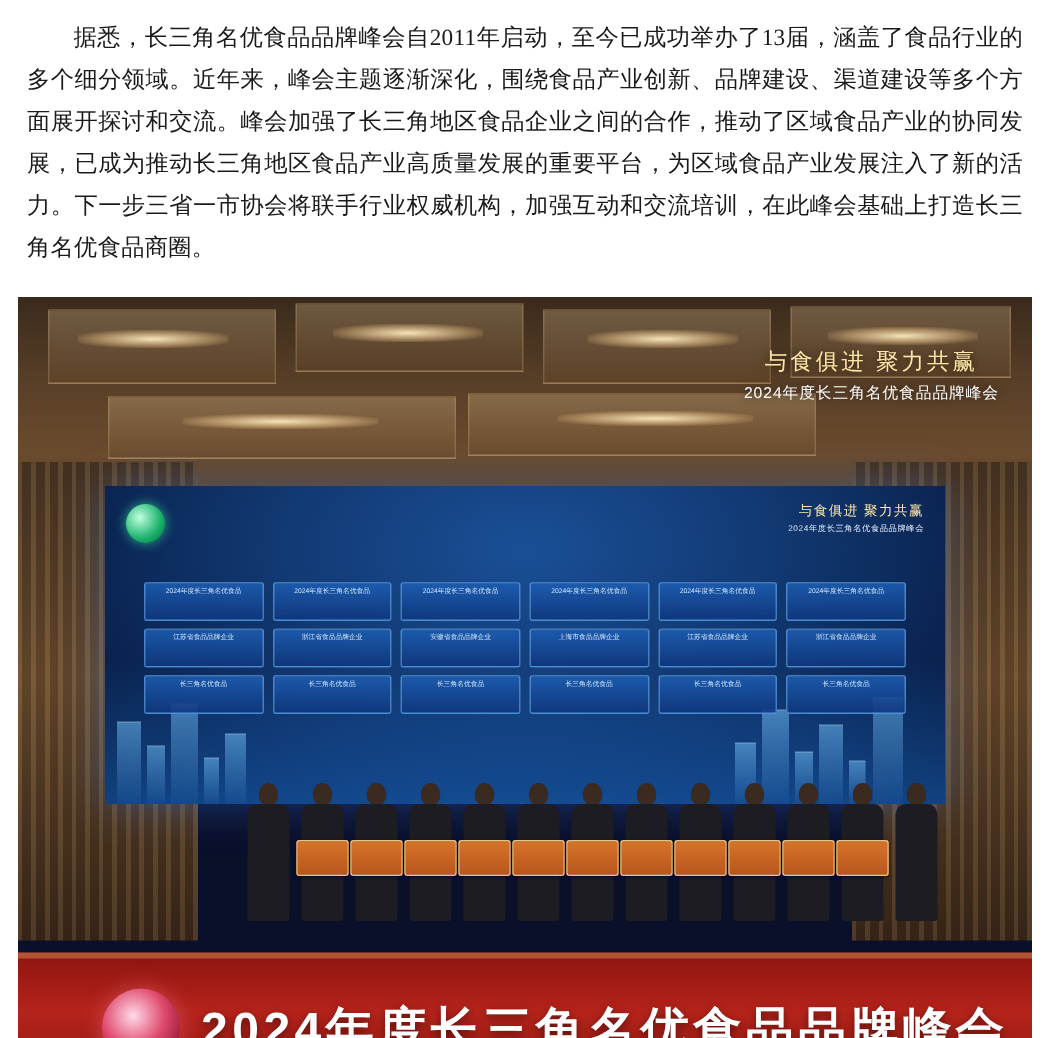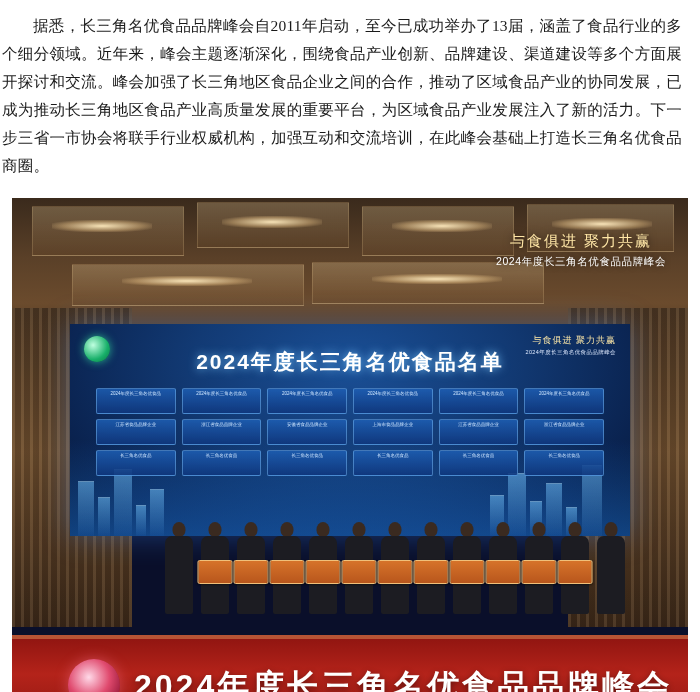--- a/index.html
+++ b/index.html
@@ -14,21 +14,21 @@
     overflow: hidden;
   }
   .page {
     position: relative;
     width: 700px;
     height: 692px;
     background: #ffffff;
   }
   .article-text {
     margin: 0;
-    padding: 12px 18px 0 2px;
+    padding: 12px 18px 0 18px;
     font-size: 15.5px;
     line-height: 28px;
     color: #1a1a1a;
     text-align: justify;
     text-justify: inter-ideograph;
     text-indent: 2em;
     letter-spacing: 0.2px;
   }
 
   
@@ -330,21 +330,20 @@
           <div class="bld" style="left:512px; width:20px; height:70px;"></div>
         </div>
 
         <div class="screen-logo"></div>
 
         <div class="screen-cornermark">
           <div class="cm-cn">与食俱进 聚力共赢</div>
           <div class="cm-sub">2024年度长三角名优食品品牌峰会</div>
         </div>
 
-        <div class="screen-title">2024年度长三角名优食品名单</div>
 
         <div class="plaque-grid">
           <div class="plaque-cell">2024年度长三角名优食品</div>
           <div class="plaque-cell">2024年度长三角名优食品</div>
           <div class="plaque-cell">2024年度长三角名优食品</div>
           <div class="plaque-cell">2024年度长三角名优食品</div>
           <div class="plaque-cell">2024年度长三角名优食品</div>
           <div class="plaque-cell">2024年度长三角名优食品</div>
 
           <div class="plaque-cell">江苏省食品品牌企业</div>

